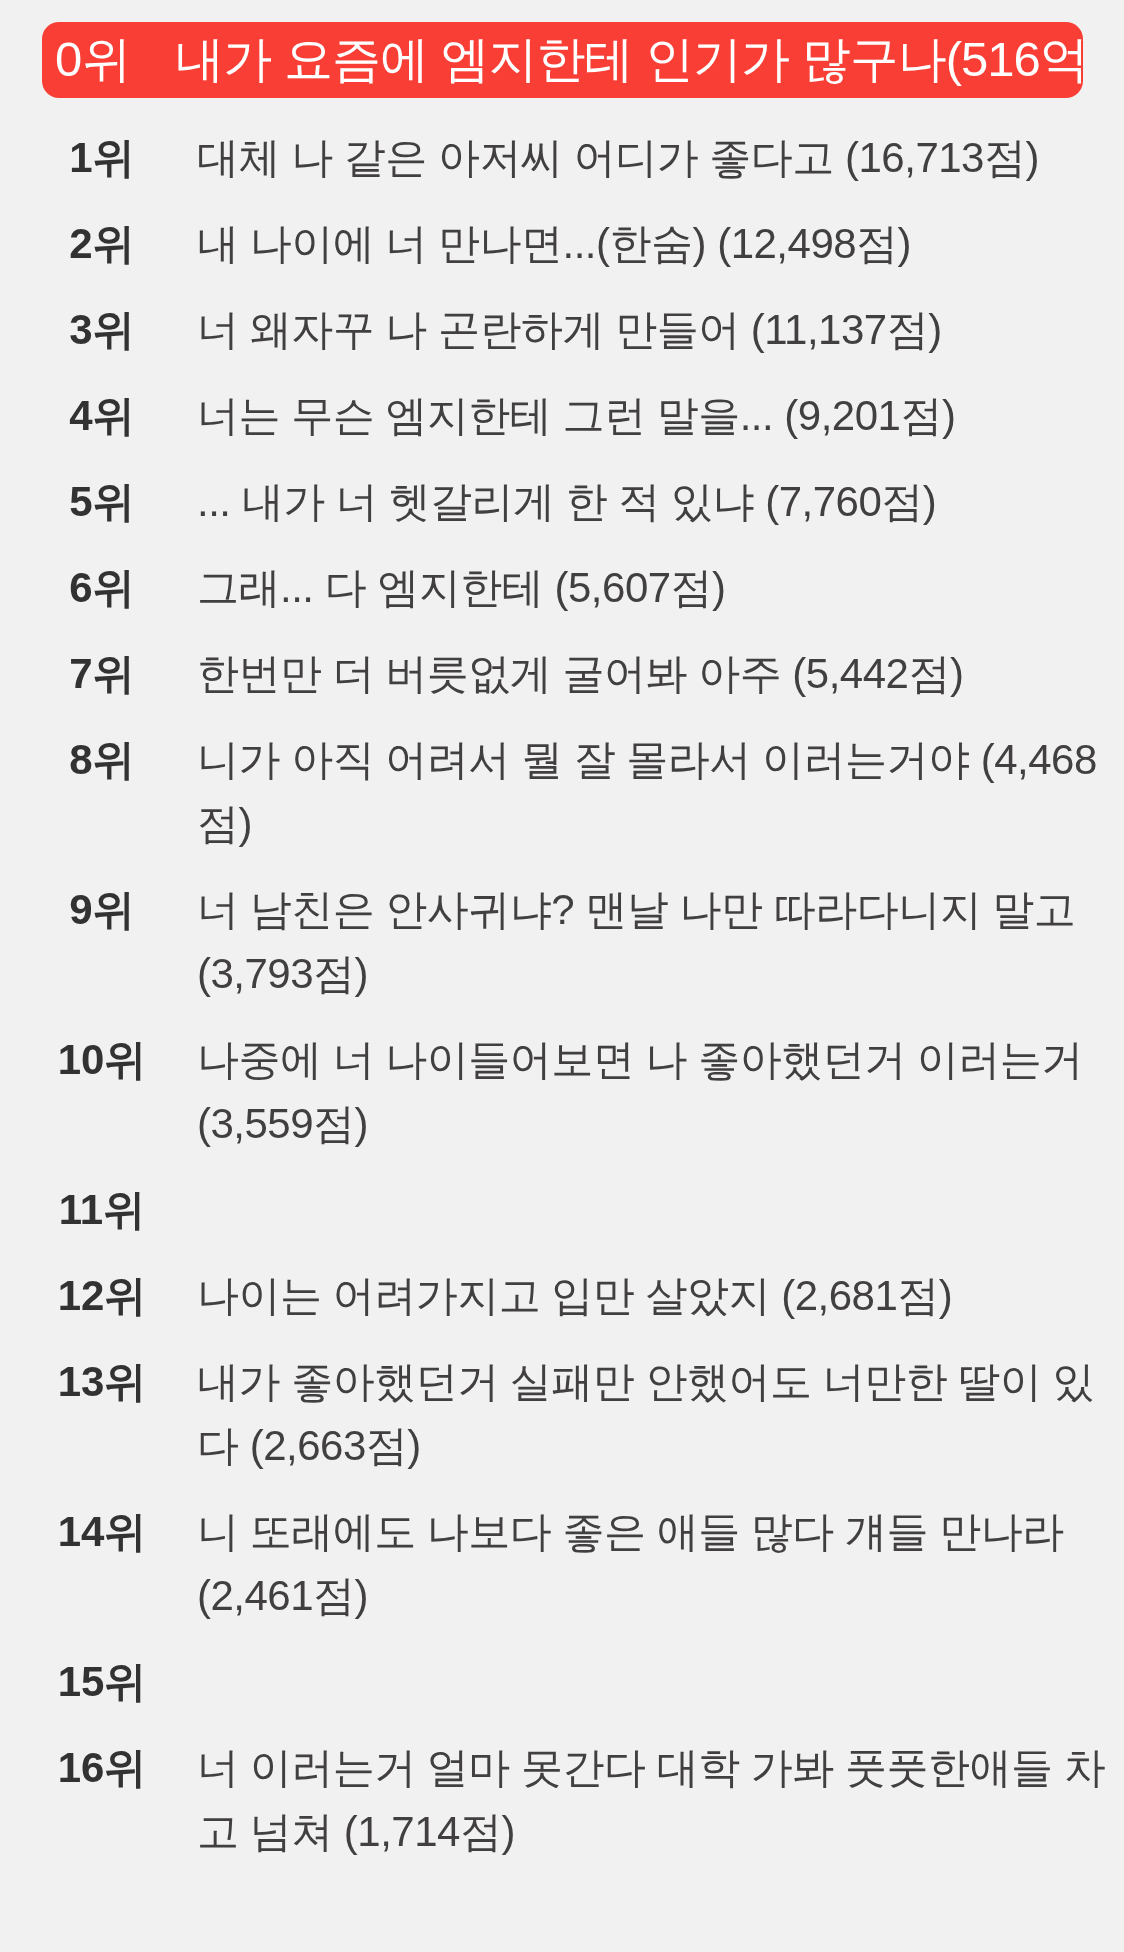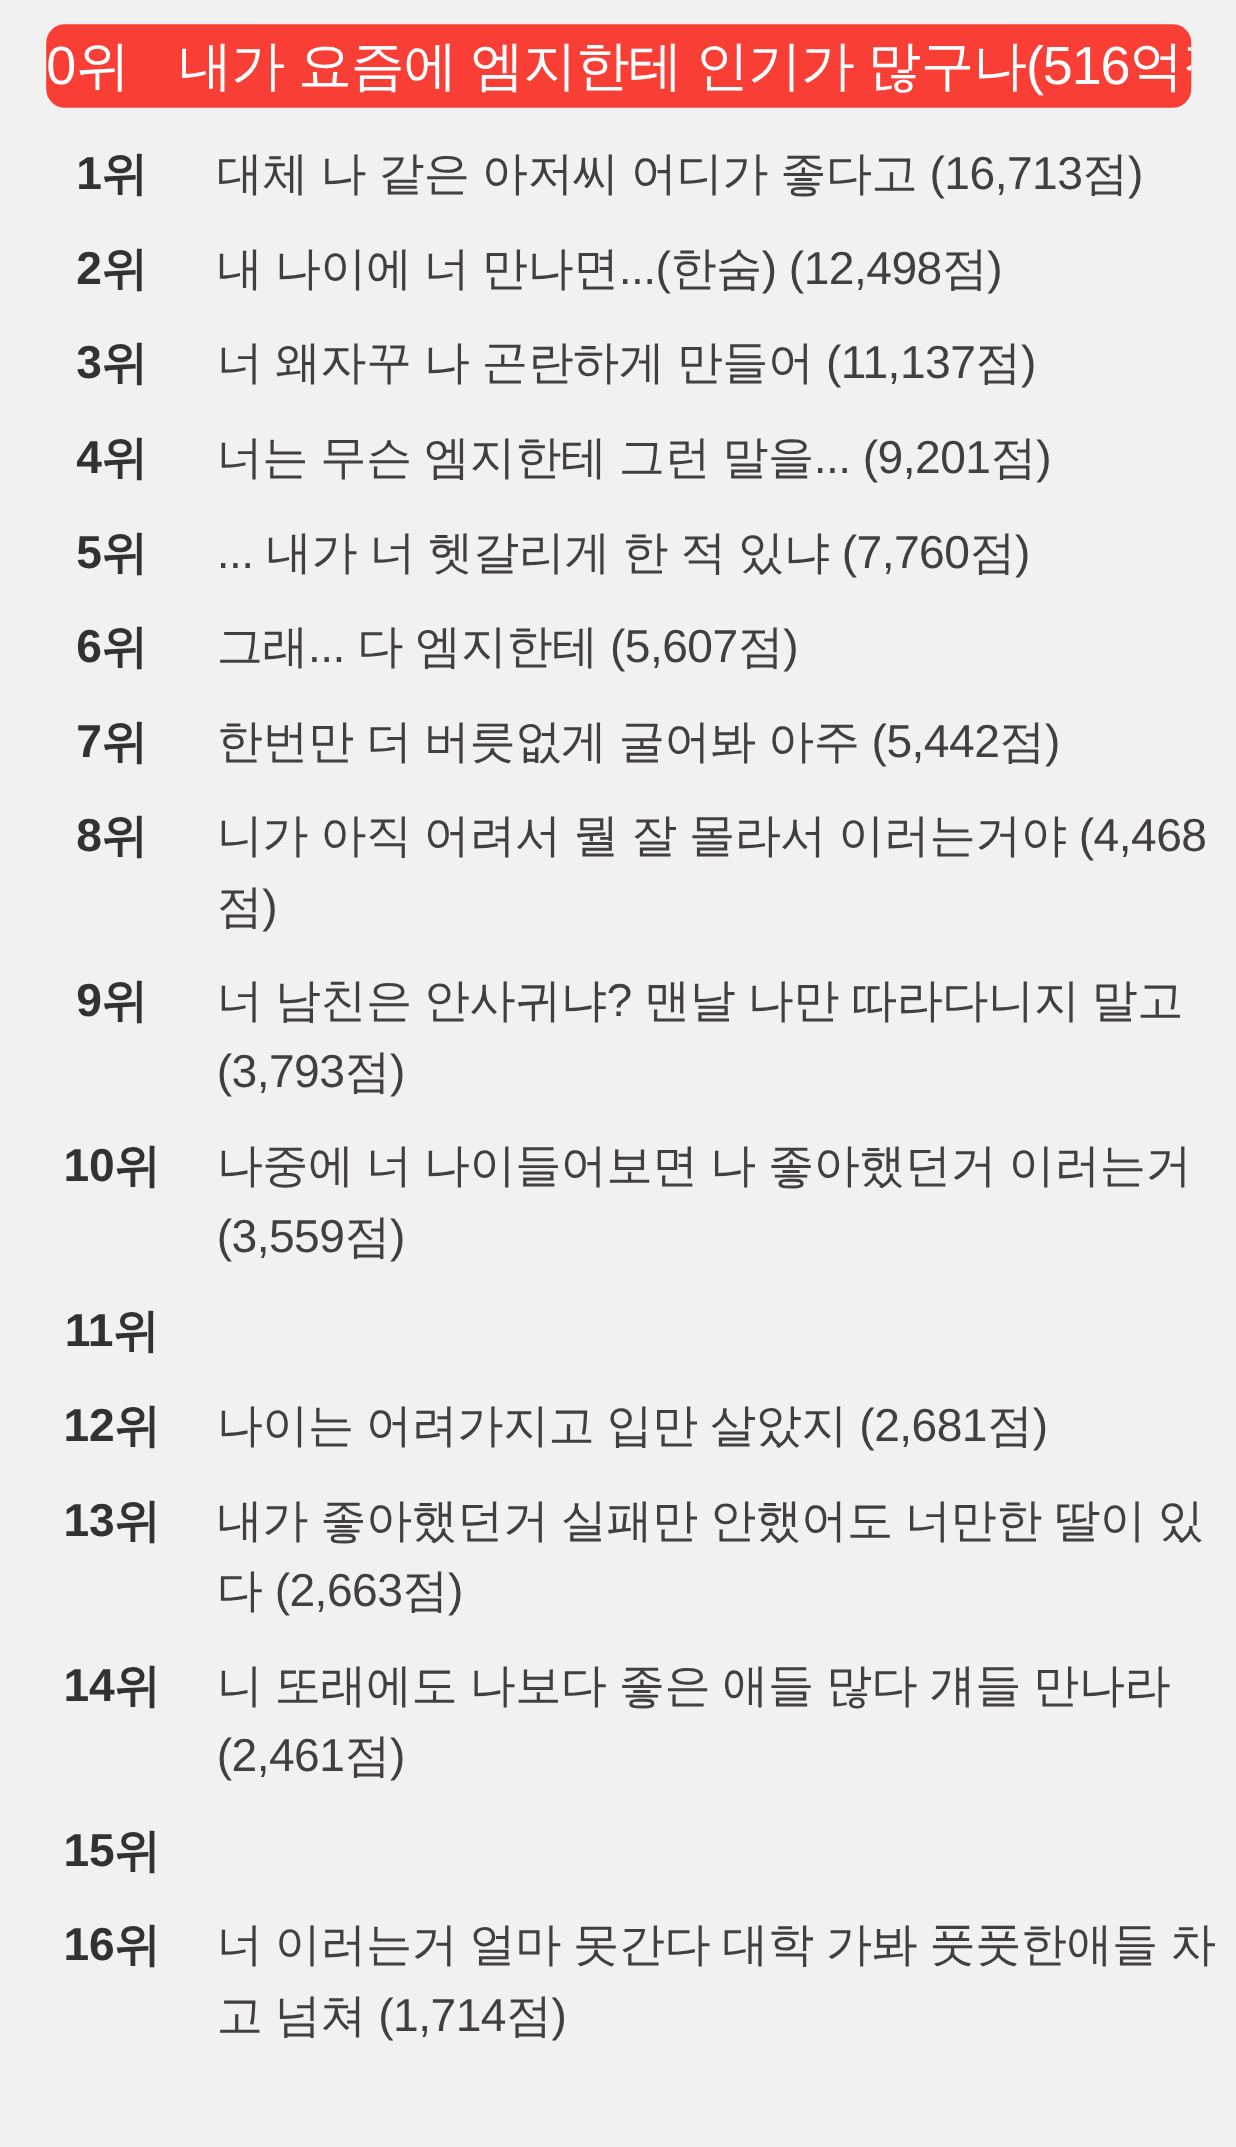--- a/index.html
+++ b/index.html
@@ -16,20 +16,21 @@
   }
   .header-banner {
     box-sizing: border-box;
     margin: 22px 0 0 42px;
     width: 1041px;
     height: 76px;
     background: #f93e36;
     border-radius: 17px;
     display: flex;
     align-items: center;
+    padding-left: 13px;
     color: #ffffff;
     font-size: 49px;
     white-space: nowrap;
     overflow: hidden;
   }
   .header-banner .hrank {
     flex: 0 0 auto;
     margin-right: 44px;
   }
   .header-banner .htext {

